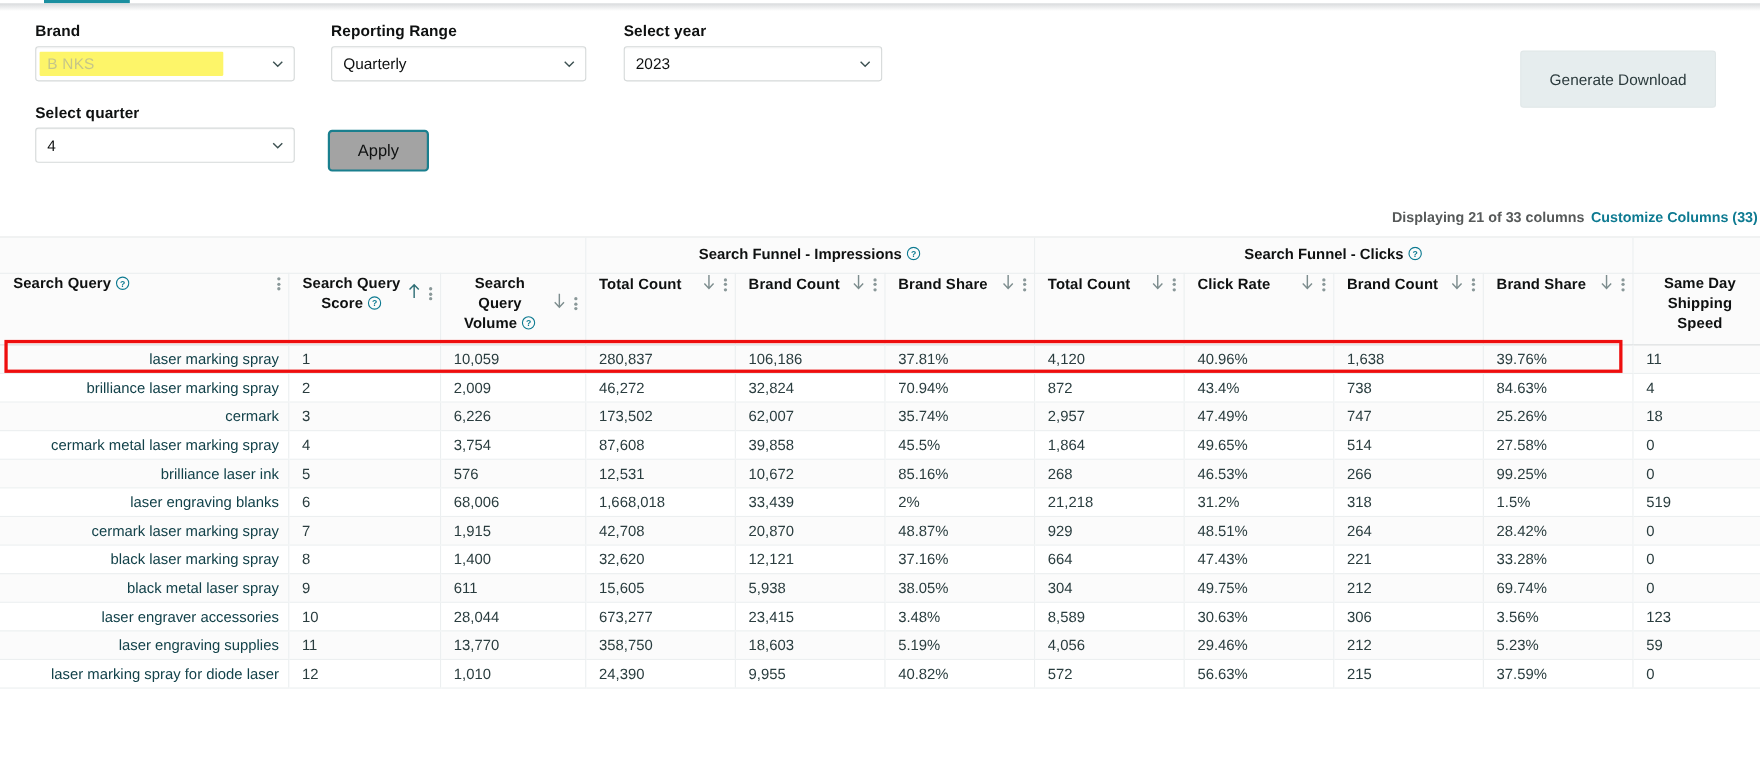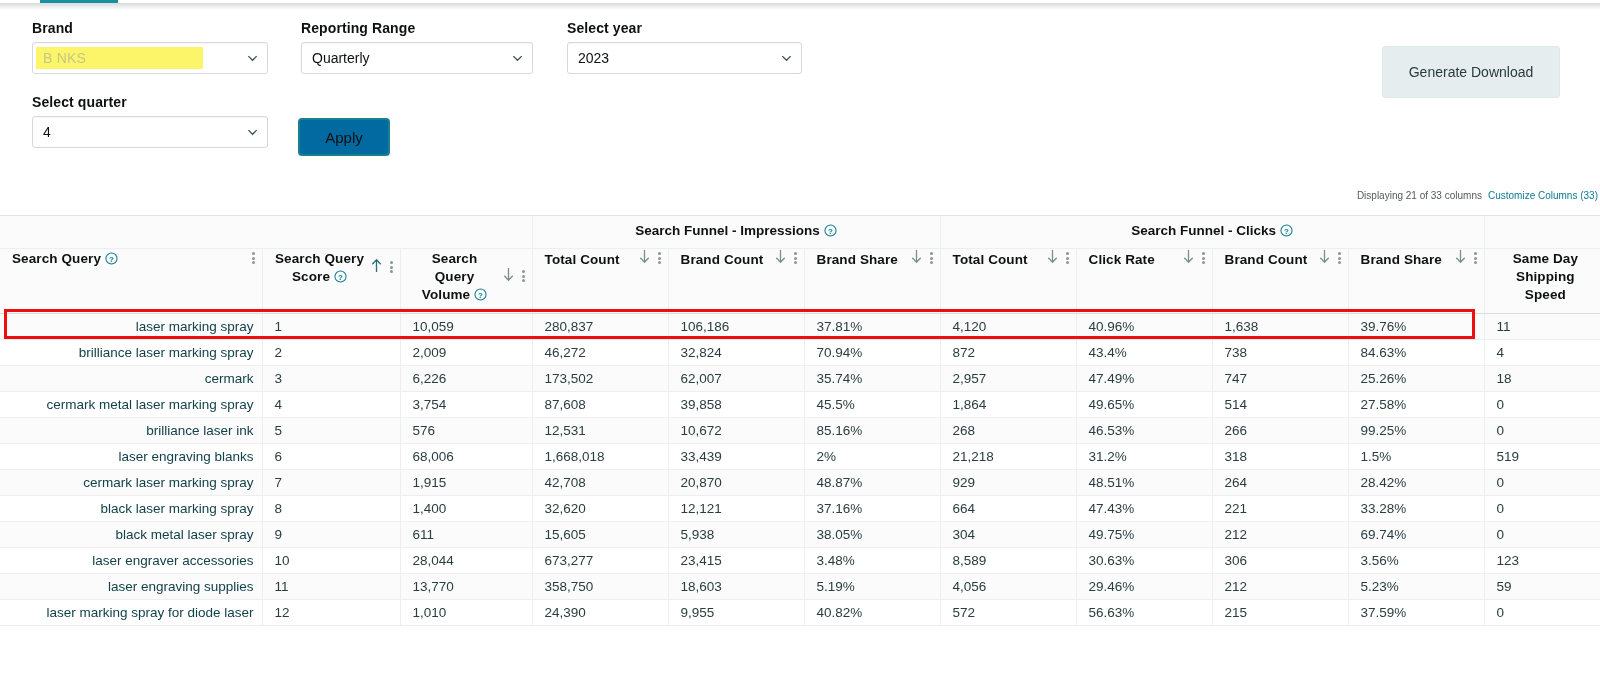--- a/index.html
+++ b/index.html
@@ -48,36 +48,36 @@
     background: #fdf569; border-radius: 1px;
   }
   .redact-text {
     position: relative; z-index: 2; color: #9aa0a3;
     font-size: 14px; letter-spacing: .2px;
     opacity: .55;
   }
   .apply-btn {
     position: absolute; left: 298px; top: 108px;
     width: 92px; height: 38px;
-    background: #0369a1; border: 2px solid #1a7f8e; border-radius: 4px;
+    background: #a3a3a3; border: 2px solid #1a7f8e; border-radius: 4px;
     font-size: 15px; color: #0f1111; cursor: pointer;
     font-family: "Liberation Sans", sans-serif;
   }
   .gen-dl-btn {
     position: absolute; left: 1382px; top: 36px;
     width: 178px; height: 52px;
     background: #e6edee; border: 1px solid #e0e7e8; border-radius: 3px;
     font-size: 14px; color: #2b3a3c; cursor: pointer;
     font-family: "Liberation Sans", sans-serif;
   }
 
   
   .col-info {
     position: absolute; right: 2px; top: 190px;
-    font-size: 10px; color: #565959; white-space: nowrap;
+    font-size: 13px; color: #565959; white-space: nowrap; font-weight: bold;
   }
   .col-info .link { color: #0d7a91; cursor: pointer; margin-left: 6px; }
 
   
   .table-wrap {
     position: absolute; left: 0; top: 215px; width: 1600px; height: 482px;
     overflow: hidden; border-top: 1px solid #e3e6e6;
   }
   table.grid { border-collapse: collapse; width: 1600px; table-layout: fixed; }
 

